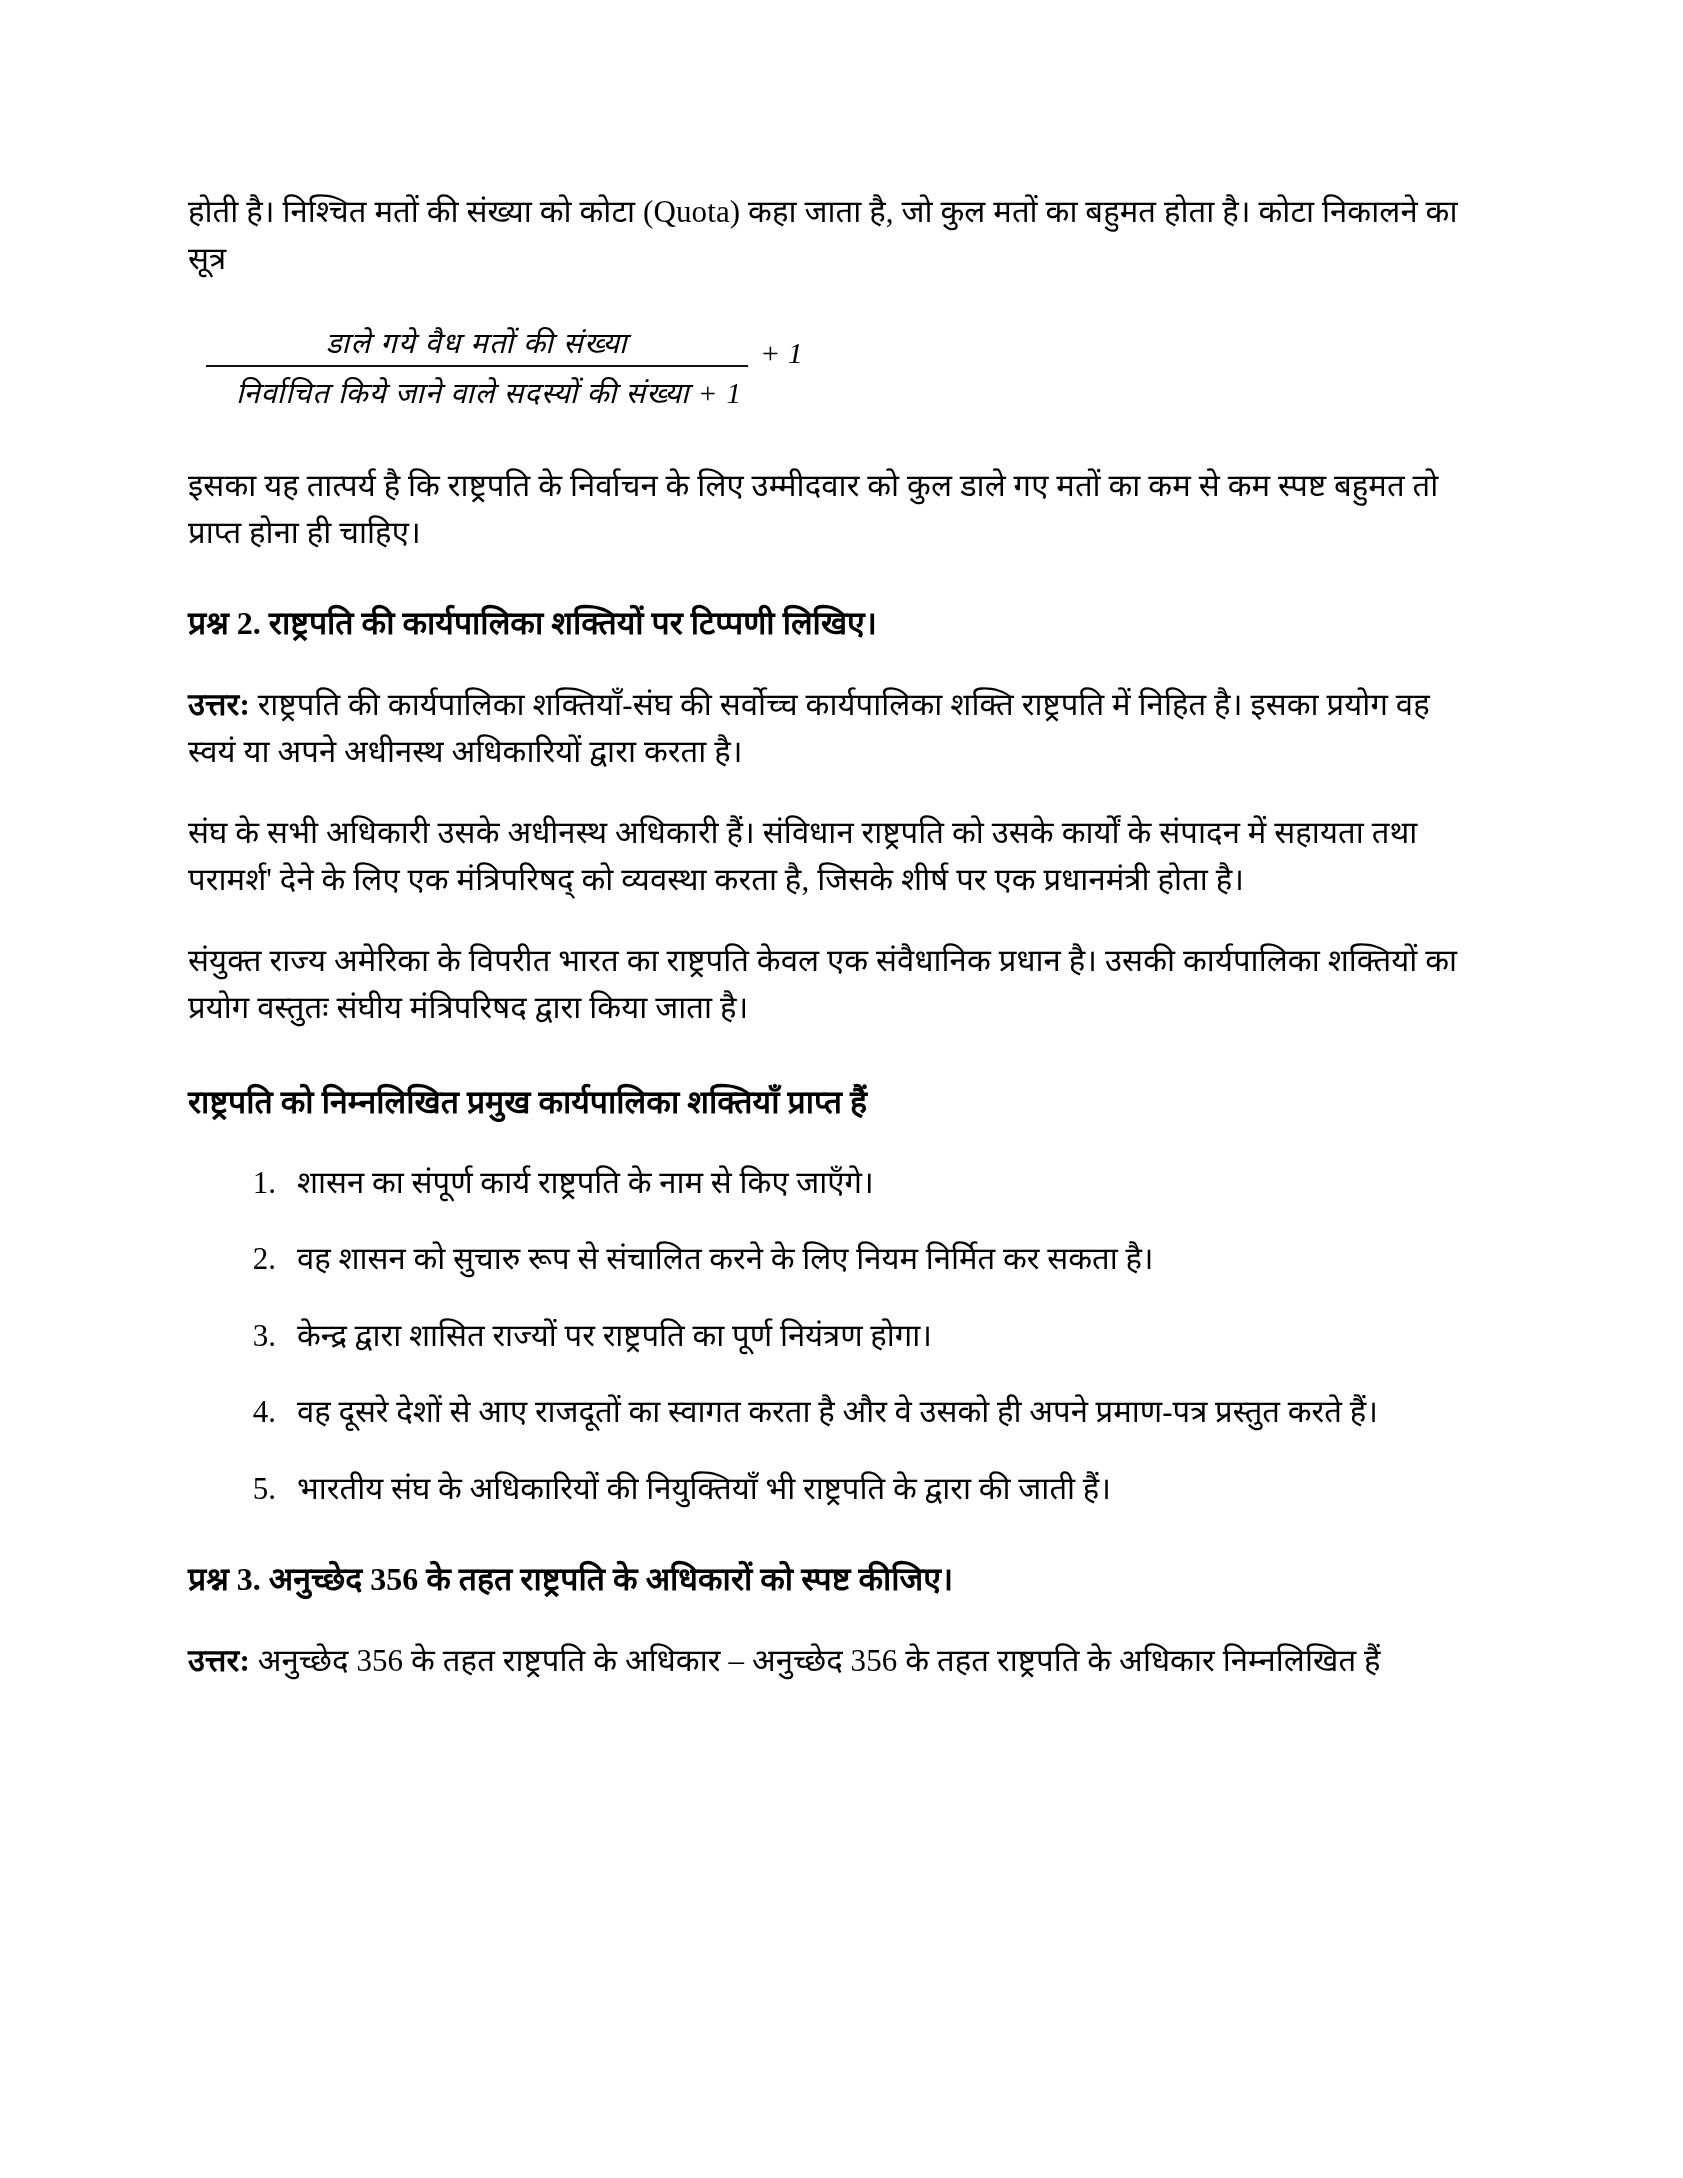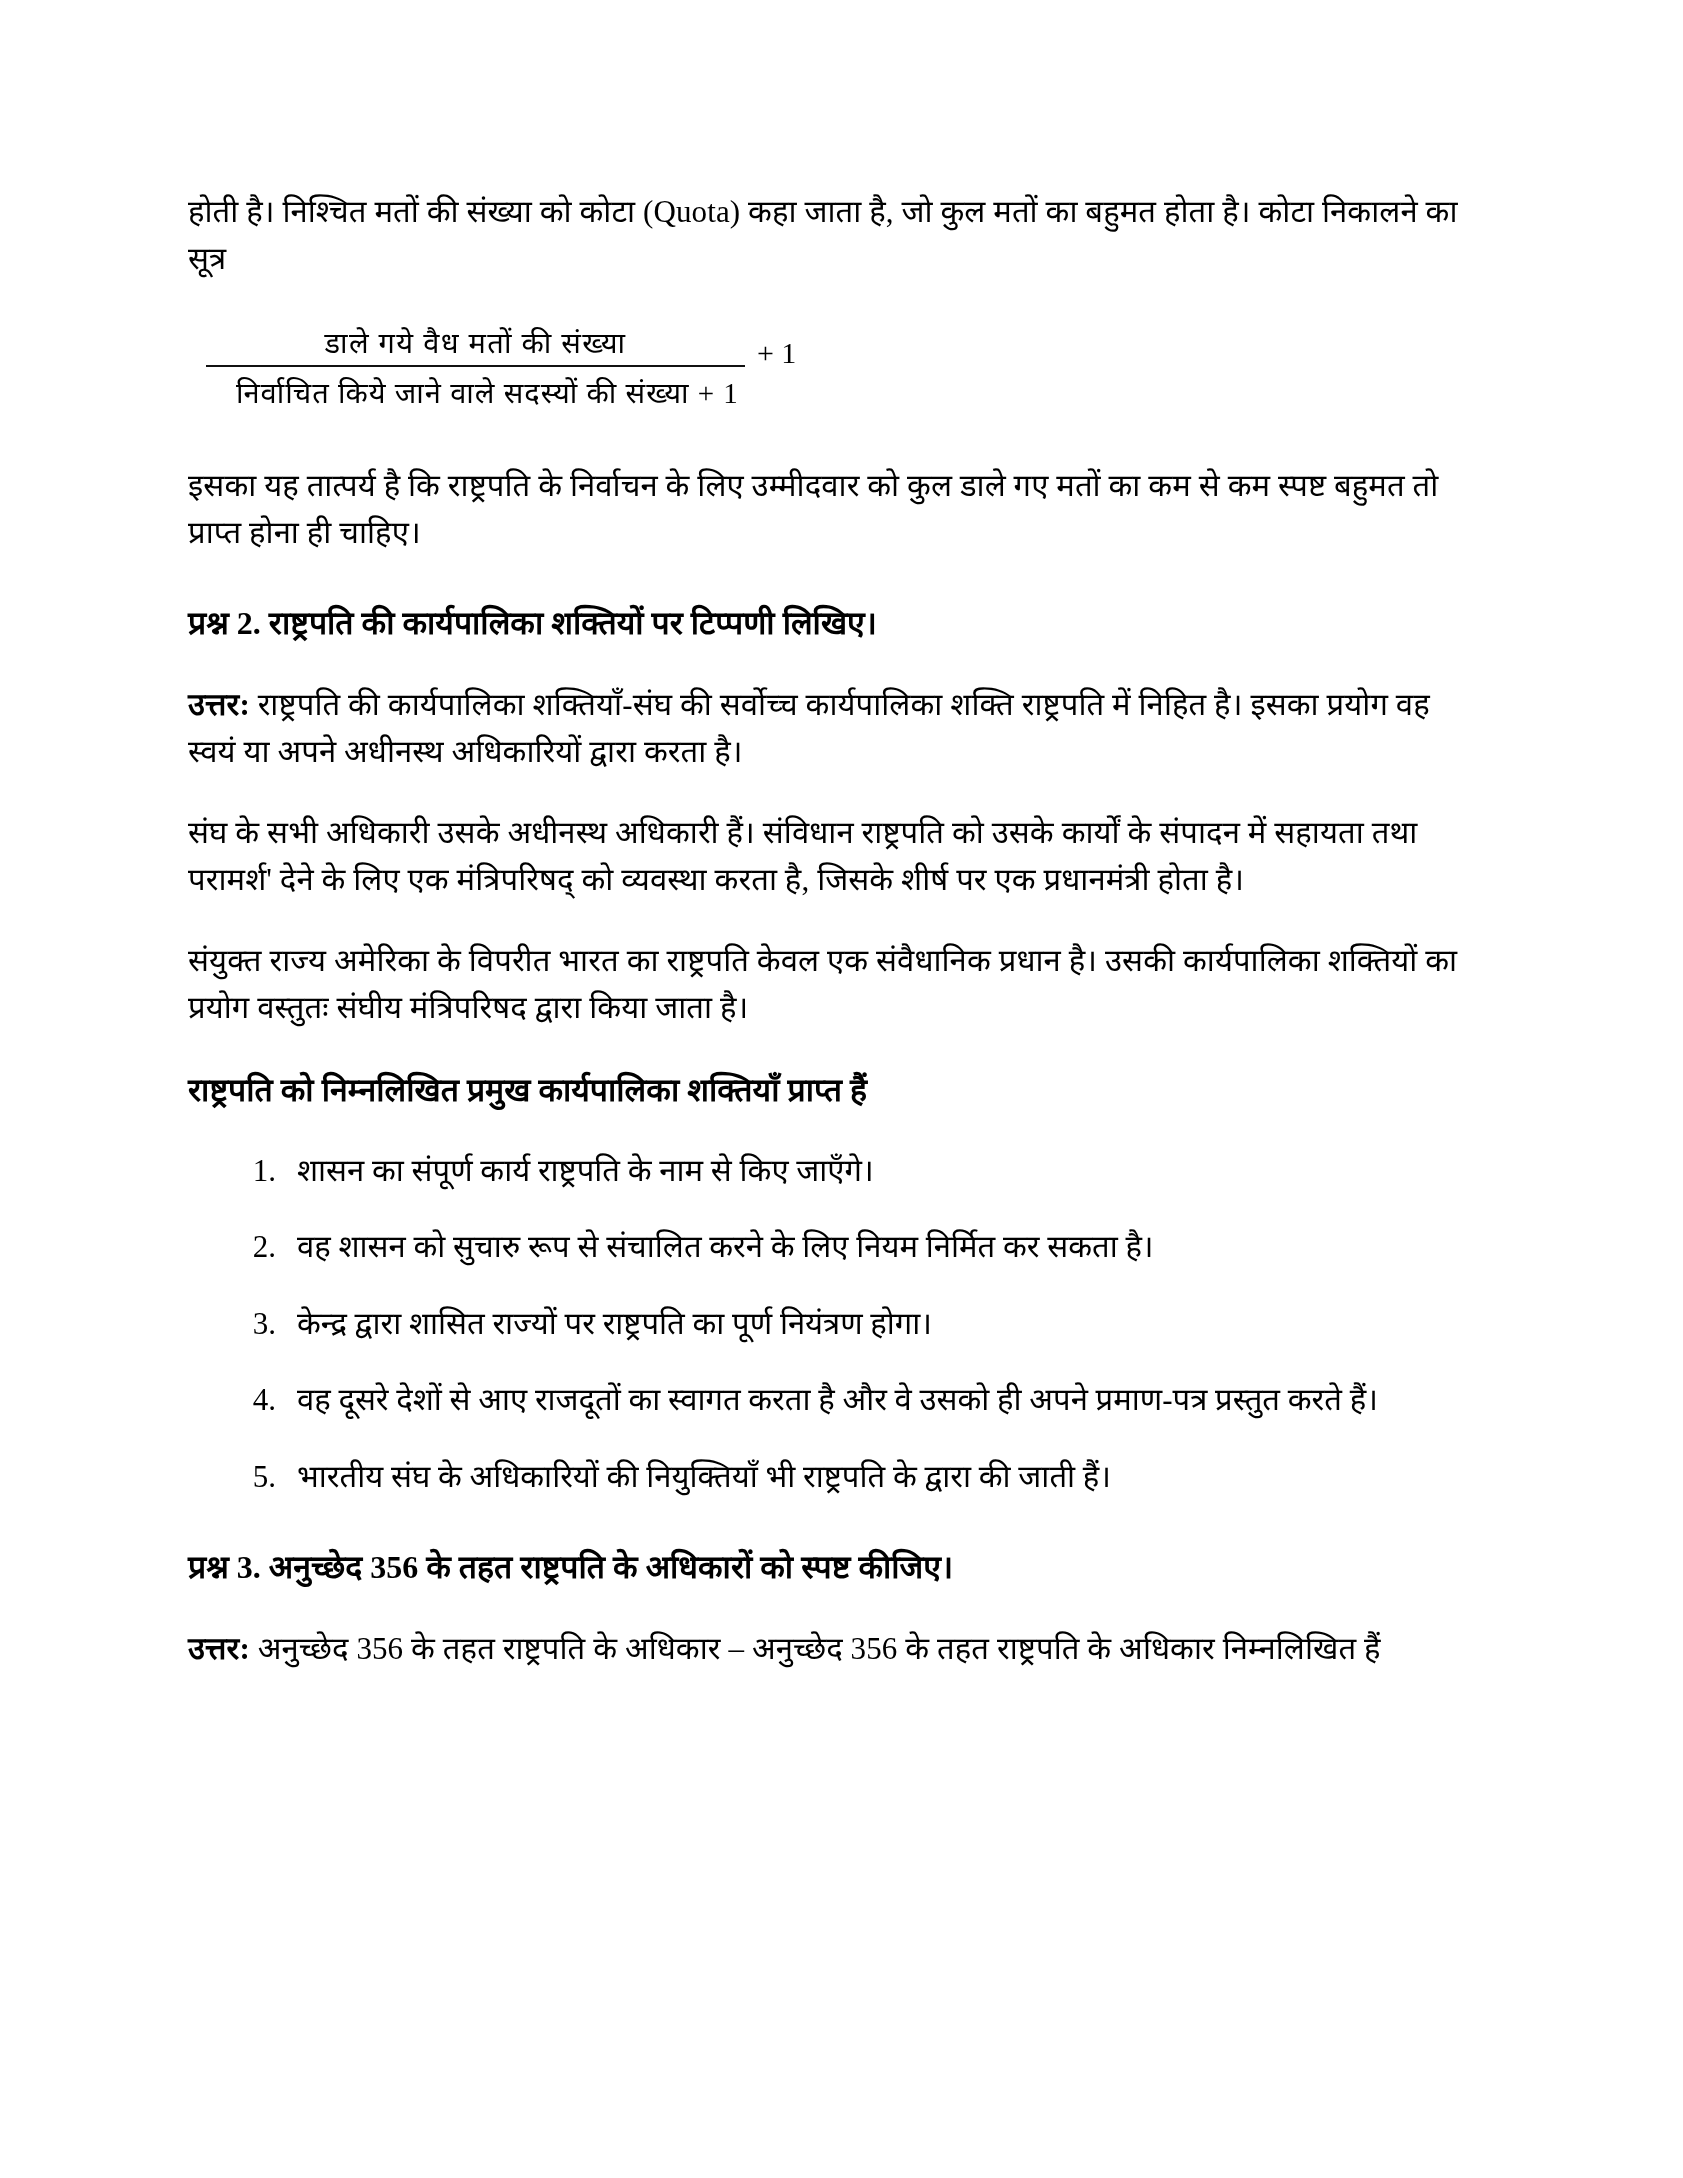--- a/index.html
+++ b/index.html
@@ -46,32 +46,33 @@
   .qheading {
     font-size: 32px;
     font-weight: bold;
     line-height: 1.45;
     margin: 44px 0 34px 0;
   }
   .subheading {
     font-size: 32px;
     font-weight: bold;
     line-height: 1.45;
-    margin: 36px 0 34px 0;
+    margin: 48px 0 34px 0;
   }
 
   
   .formula-wrap {
     margin: 40px 0 51px 0;
     padding-left: 18px;
   }
   .formula {
     display: inline-flex;
     align-items: center;
     font-family: "Liberation Serif", "DejaVu Serif", serif;
+    font-style: italic;
   }
   .frac {
     display: inline-block;
     text-align: center;
     vertical-align: middle;
   }
   .frac .numer {
     display: block;
     font-size: 29px;
     padding: 0 24px 4px 24px;

